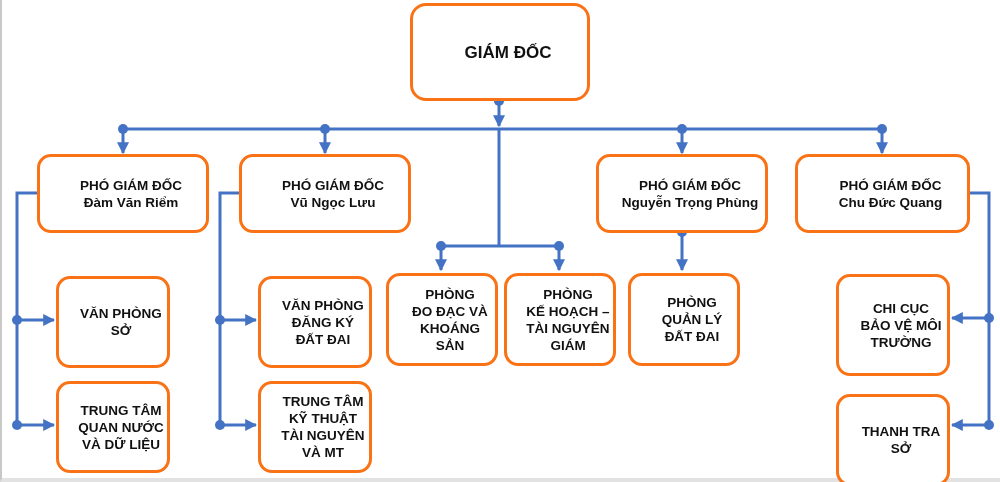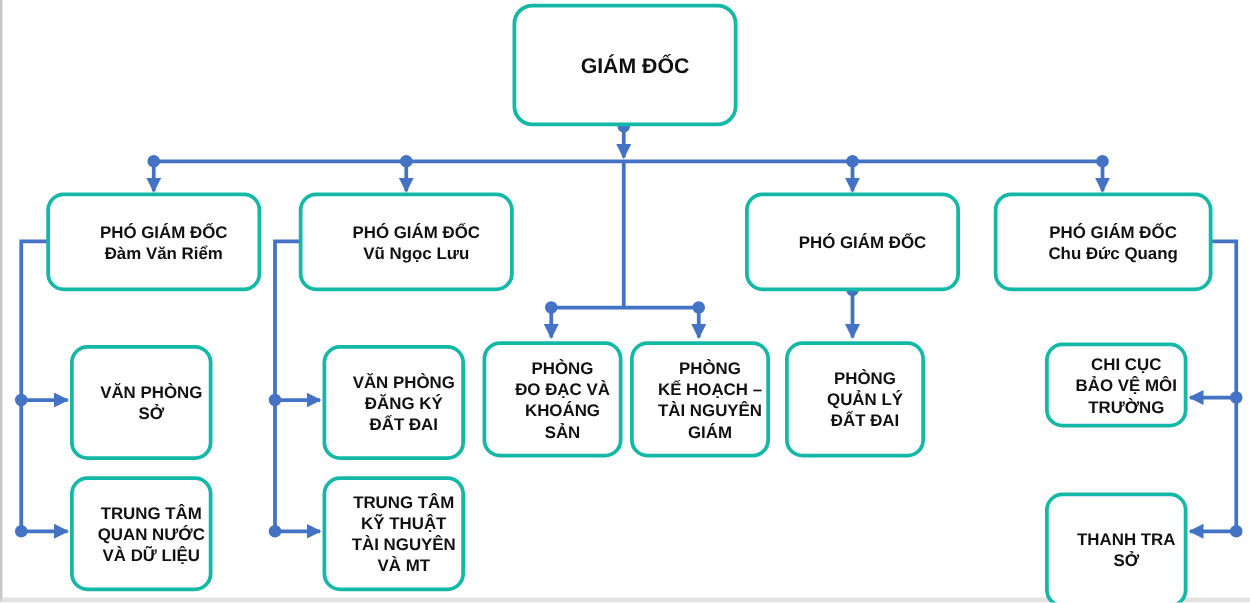--- a/index.html
+++ b/index.html
@@ -13,21 +13,21 @@
       position: absolute; left: 0; top: 0; width: 1000px; height: 482px;
       background: #ffffff;
       border-left: 2px solid #c8c8c8;
       border-bottom: 4px solid #e2e2e2;
       box-sizing: border-box;
     }
     #lines { position: absolute; left: 0; top: 0; width: 1000px; height: 482px; }
     .node {
       position: absolute;
       box-sizing: border-box;
-      border: 3px solid #14b8a6;
+      border: 3px solid #f97316;
       border-radius: 14px;
       background: #ffffff;
       display: flex; flex-direction: column;
       align-items: center; justify-content: center;
       text-align: center;
       color: #111111;
       font-weight: bold;
       font-size: 13.5px;
       line-height: 17px;
       padding-left: 16px;
@@ -100,20 +100,21 @@
   <div class="node" style="left:35px; top:154px; width:172px; height:79px;">
     <span class="line">PHÓ GIÁM ĐỐC</span>
     <span class="line">Đàm Văn Riểm</span>
   </div>
   <div class="node" style="left:237px; top:154px; width:172px; height:79px;">
     <span class="line">PHÓ GIÁM ĐỐC</span>
     <span class="line">Vũ Ngọc Lưu</span>
   </div>
   <div class="node" style="left:594px; top:154px; width:172px; height:79px;">
     <span class="line">PHÓ GIÁM ĐỐC</span>
+    <span class="line">Nguyễn Trọng Phùng</span>
   </div>
   <div class="node" style="left:793px; top:154px; width:175px; height:79px;">
     <span class="line">PHÓ GIÁM ĐỐC</span>
     <span class="line">Chu Đức Quang</span>
   </div>
 
   <div class="node" style="left:54px; top:276px; width:114px; height:92px;">
     <span class="line">VĂN PHÒNG</span>
     <span class="line">SỞ</span>
   </div>
@@ -147,21 +148,21 @@
     <span class="line">TÀI NGUYÊN</span>
     <span class="line">GIÁM</span>
   </div>
 
   <div class="node" style="left:626px; top:273px; width:112px; height:93px;">
     <span class="line">PHÒNG</span>
     <span class="line">QUẢN LÝ</span>
     <span class="line">ĐẤT ĐAI</span>
   </div>
 
-  <div class="node" style="left:834px; top:274px; width:114px; height:68px;">
+  <div class="node" style="left:834px; top:274px; width:114px; height:102px;">
     <span class="line">CHI CỤC</span>
     <span class="line">BẢO VỆ MÔI</span>
     <span class="line">TRƯỜNG</span>
   </div>
   <div class="node" style="left:834px; top:394px; width:114px; height:92px;">
     <span class="line">THANH TRA</span>
     <span class="line">SỞ</span>
   </div>
 </div>
 

